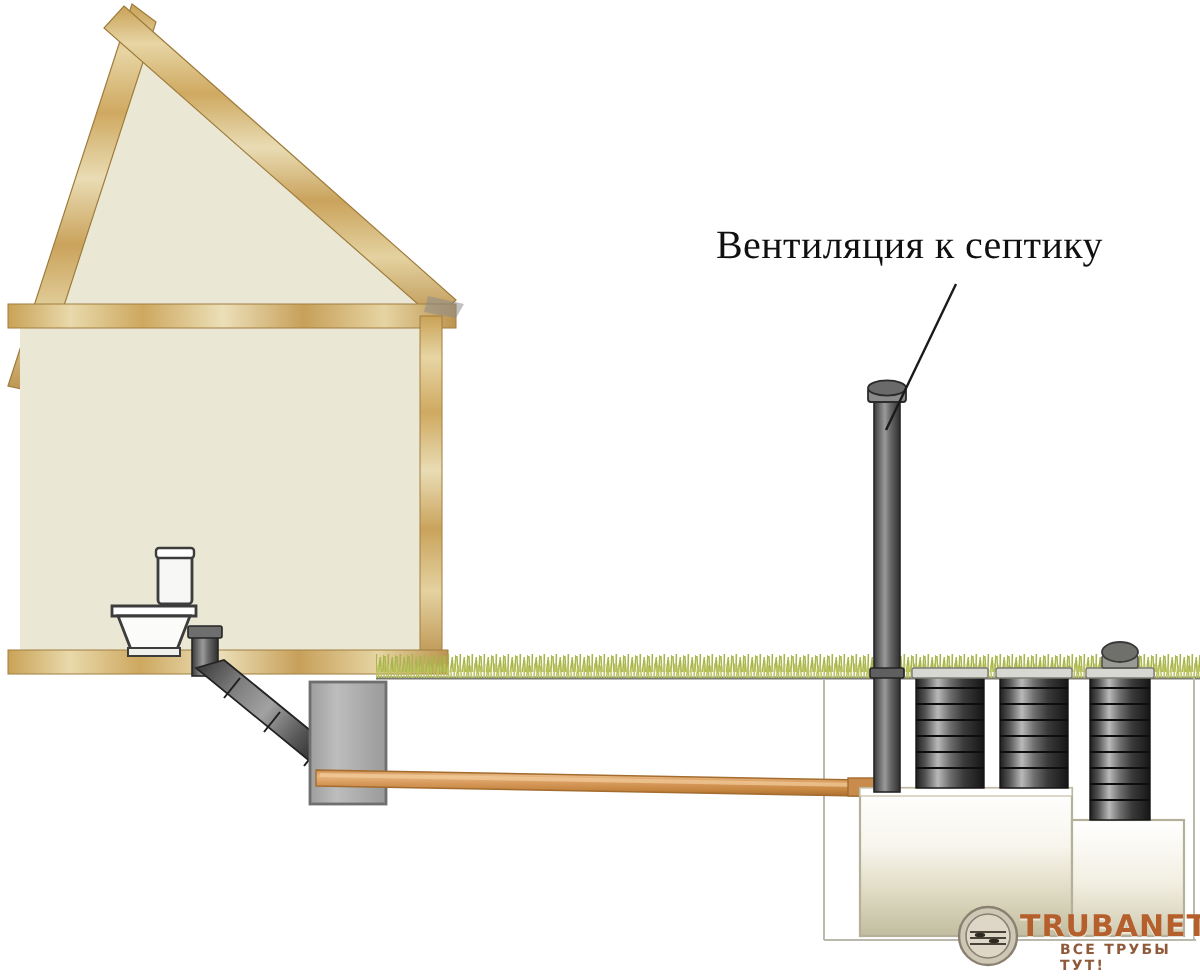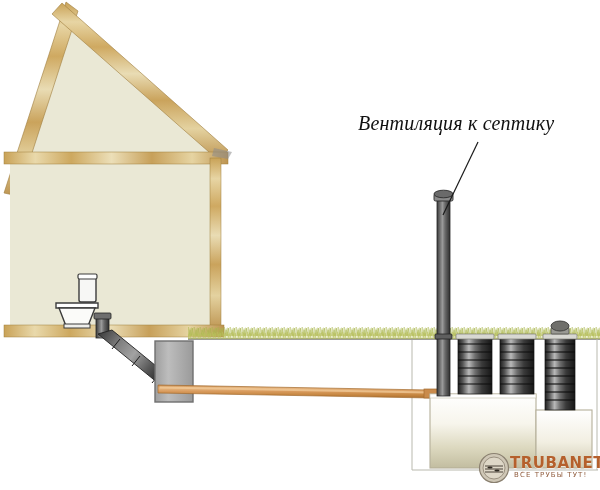--- a/index.html
+++ b/index.html
@@ -9,21 +9,20 @@
     width:600px;height:490px;
     overflow:hidden;
   }
   #stage{position:relative;width:600px;height:490px;background:#ffffff;}
   #stage svg{display:block;}
   .lbl{
     position:absolute;
     white-space:nowrap;
     font-family:"Liberation Serif", serif;
     color:#101010;
-    font-style:italic;
   }
   #vent-label{
     left:358px; top:112px;
     font-size:20px;
     letter-spacing:0.2px;
   }
   
   #watermark{
     position:absolute;
     left:478px; top:452px;
@@ -31,23 +30,23 @@
   }
   #wm-text{
     position:absolute;left:32px;top:2px;
     font-family:"DejaVu Sans", sans-serif;
     font-weight:bold;font-size:15px;
     color:#b5602c;
     letter-spacing:0.5px;
     text-shadow:0 1px 0 rgba(255,255,255,.55);
   }
   #wm-sub{
-    position:absolute;left:36px;top:19px;
+    position:absolute;left:52px;top:19px;
     font-family:"DejaVu Sans", sans-serif;
-    font-weight:normal;font-size:7px;
+    font-weight:bold;font-size:7px;
     color:#8f5a3b;
     letter-spacing:1.1px;
   }
 </style>
 </head>
 <body>
 
 <div id="stage">
 
   <svg width="600" height="490" viewBox="0 0 600 490" xmlns="http://www.w3.org/2000/svg">

